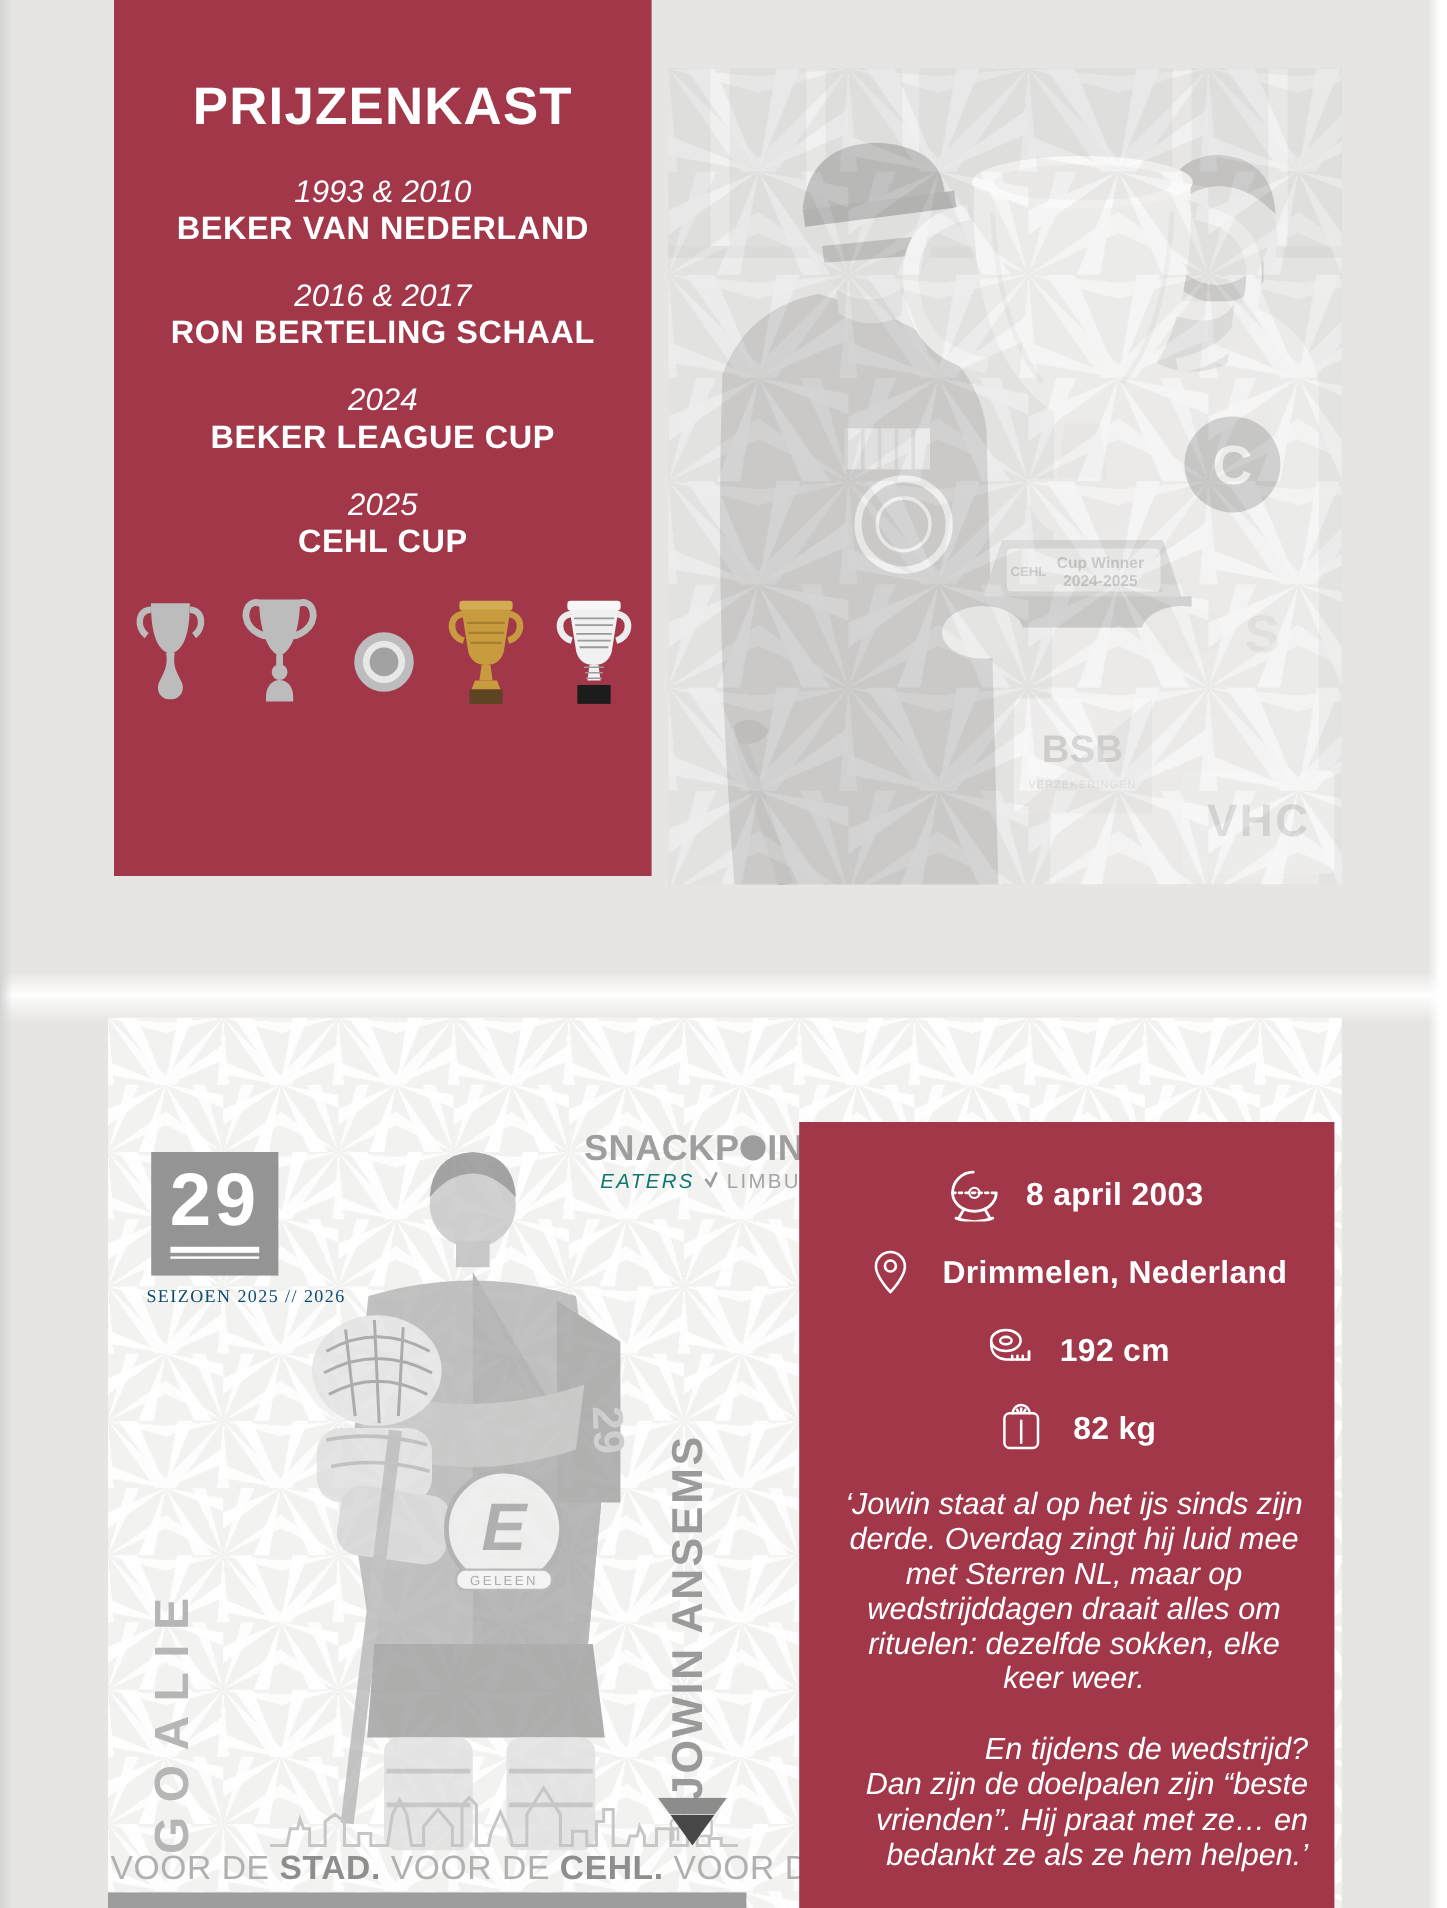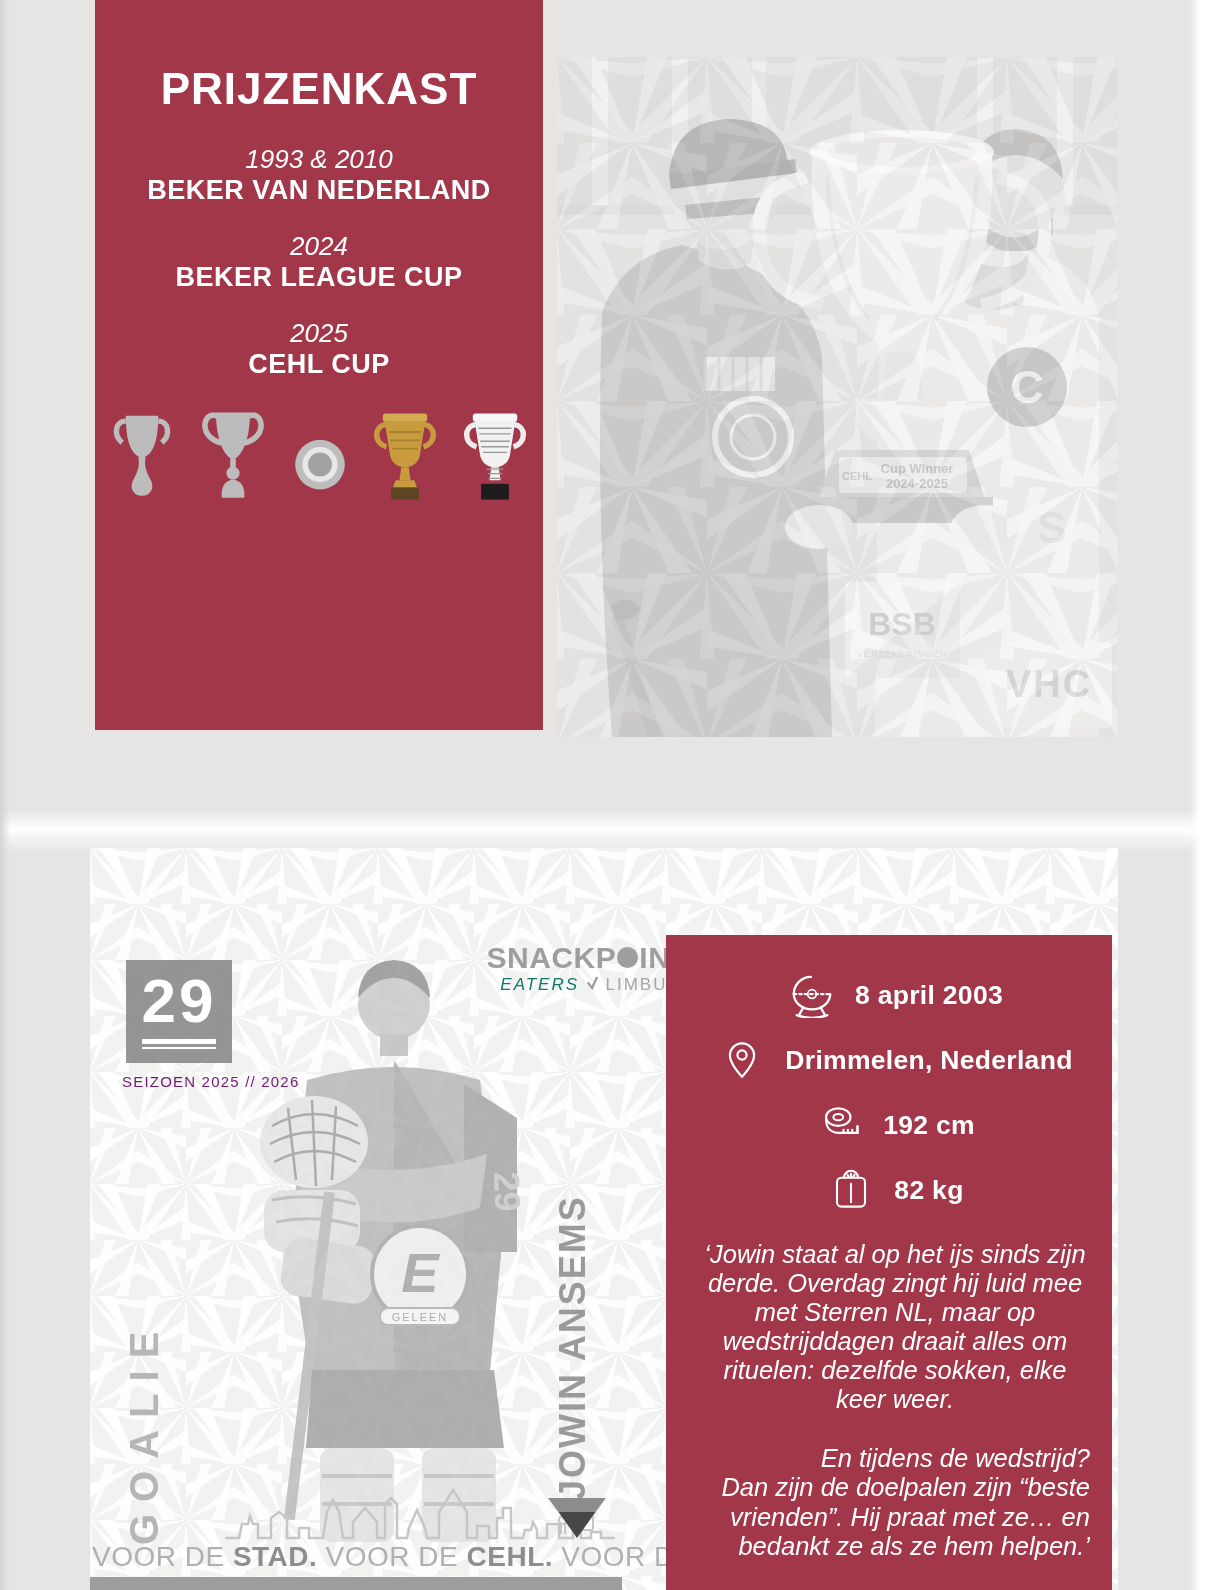--- a/index.html
+++ b/index.html
@@ -54,21 +54,21 @@
     background:linear-gradient(to bottom, rgba(255,255,255,0), rgba(255,255,255,0.95) 45%, rgba(255,255,255,0)); }
 
   
   .card { left:90px; top:848px; width:1028px; height:742px; z-index:1; }
   .card-veil { position:absolute; inset:0; background:rgba(255,255,255,0.30); }
 
   .badge29 { left:126px; top:960px; width:106px; height:103px; z-index:4;
     background:rgba(140,140,140,0.92); display:flex; flex-direction:column; align-items:center; }
   .badge29 .num { margin-top:6px; font-size:62px; font-weight:800; letter-spacing:3px; color:#fff; line-height:70px; }
   .badge29 .ul { width:74px; height:10px; border-top:5px solid #fff; border-bottom:2px solid #fff; margin-top:3px; }
-  .season { left:122px; top:1073px; width:240px; z-index:4; font-size:15px; letter-spacing:1.2px; color:#701a75; }
+  .season { left:122px; top:1073px; width:240px; z-index:4; font-size:15px; letter-spacing:1.2px; color:#0c4a6e;font-family:Liberation Serif, serif; }
 
   .team-logo { left:450px; top:941px; width:220px; z-index:4; text-align:right; color:#9e9e9e;margin-left:27px; }
   .team-logo .l1 { font-size:30px; font-weight:800; letter-spacing:0.5px; }
   .team-logo .o-dot { display:inline-block; width:21px; height:21px; border-radius:50%; background:#9e9e9e; margin:0 1px; }
   .team-logo sup { font-size:10px; }
   .team-logo .l2 { margin-top:0px; font-size:17px; letter-spacing:2px; color:#a5a5a5; }
   .team-logo .l2 b { font-style:italic; font-weight:400; color:#0f766e; }
 
   .goalie-vert { left:122px; top:1295px; height:250px; width:46px; z-index:4;
     writing-mode:vertical-rl; transform:rotate(180deg);
@@ -110,20 +110,24 @@
 <div id="stage" class="pat">
 
   <section>
 
     <div class="abs trophy-panel">
       <div class="trophy-title">PRIJZENKAST</div>
       <div class="ach-list">
         <div class="ach-group">
           <div class="ach-years">1993 &amp; 2010</div>
           <div class="ach-name">BEKER VAN NEDERLAND</div>
+        </div>
+        <div class="ach-group">
+          <div class="ach-years">2016 &amp; 2017</div>
+          <div class="ach-name">RON BERTELING SCHAAL</div>
         </div>
         <div class="ach-group">
           <div class="ach-years">2024</div>
           <div class="ach-name">BEKER LEAGUE CUP</div>
         </div>
         <div class="ach-group">
           <div class="ach-years">2025</div>
           <div class="ach-name">CEHL CUP</div>
         </div>
       </div>

